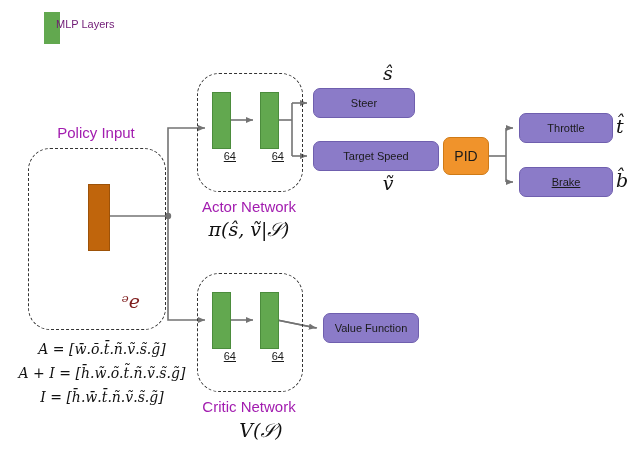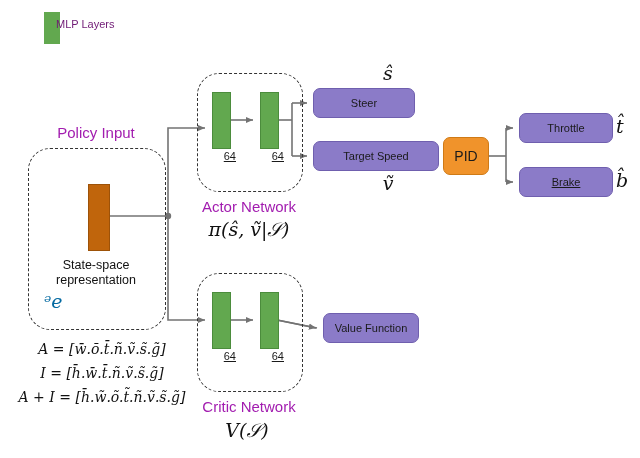--- a/index.html
+++ b/index.html
@@ -53,21 +53,21 @@
 
   .math-caption {
     font-family: "DejaVu Serif", "Liberation Serif", serif;
     font-style: italic;
     font-size: 19px;
     color: #111111;
     text-align: center;
     white-space: nowrap;
   }
   #actor-math  { left: 182px; top: 218px; width: 134px; }
-  #critic-math { left: 180px; top: 419px; width: 134px; }
+  #critic-math { left: 194px; top: 419px; width: 134px; }
 
   
   .mlp-block {
     background: #62A84F;
     border: 1px solid #4b8c3c;
   }
   .block-label {
     font-size: 11px;
     color: #1a1a1a;
     text-align: right;
@@ -92,24 +92,24 @@
   #critic-l2-label { left: 253px; top: 350px; width: 31px; }
 
   
   #state-bar { left: 88px; top: 184px; width: 20px; height: 65px; }
   #state-text {
     left: 36px; top: 258px; width: 120px;
     font-size: 12.5px; color: #111111;
     text-align: center; line-height: 15px;
   }
   #state-symbol {
-    left: 44px; top: 290px; width: 120px;
+    left: 20px; top: 290px; width: 120px;
     font-family: "DejaVu Serif", "Liberation Serif", serif;
     font-style: italic; font-size: 19px;
-    color: #0369a1; text-align: left;
+    color: #7f1d1d; text-align: right;
   }
 
   
   .pill {
     border-radius: 7px;
     display: flex;
     align-items: center;
     justify-content: center;
     font-size: 11px;
     color: #1a1a1a;
@@ -202,24 +202,20 @@
       <path d="M 506 182 L 513 182" marker-end="url(#arrow)"></path>
     </g>
   </svg>
 
   <div class="abs legend-swatch"></div>
   <div class="abs legend-label">MLP Layers</div>
 
   <div class="abs caption" id="policy-caption">Policy Input</div>
   <div class="abs dashed-box" id="policy-box"></div>
   <div class="abs input-block" id="state-bar"></div>
-  <div class="abs" id="state-text">
-    <div>State-space</div>
-    <div>representation</div>
-  </div>
   <div class="abs" id="state-symbol">ᵊe</div>
 
   <div class="abs dashed-box" id="actor-box"></div>
   <div class="abs mlp-block" id="actor-l1"></div>
   <div class="abs mlp-block" id="actor-l2"></div>
   <div class="abs block-label" id="actor-l1-label">64</div>
   <div class="abs block-label" id="actor-l2-label">64</div>
   <div class="abs caption" id="actor-caption">Actor Network</div>
   <div class="abs math-caption" id="actor-math">π(ŝ, ṽ|𝒮)</div>
 
@@ -239,17 +235,17 @@
   <div class="abs mlp-block" id="critic-l1"></div>
   <div class="abs mlp-block" id="critic-l2"></div>
   <div class="abs block-label" id="critic-l1-label">64</div>
   <div class="abs block-label" id="critic-l2-label">64</div>
   <div class="abs caption" id="critic-caption">Critic Network</div>
   <div class="abs math-caption" id="critic-math">V(𝒮)</div>
   <div class="abs pill pill-purple" id="value-box">Value Function</div>
 
   <div class="abs" id="equations">
     <div class="eq">A = [w̄.ō.t̄.ñ.ṽ.s̃.g̃]</div>
+    <div class="eq">A + I = [h̄.w̃.õ.t̃.ñ.ṽ.s̃.g̃]</div>
     <div class="eq">I = [h̄.w̄.t̄.ñ.ṽ.s̃.g̃]</div>
-    <div class="eq">A + I = [h̄.w̃.õ.t̃.ñ.ṽ.s̃.g̃]</div>
   </div>
 
 </div>
 
 </body></html>

